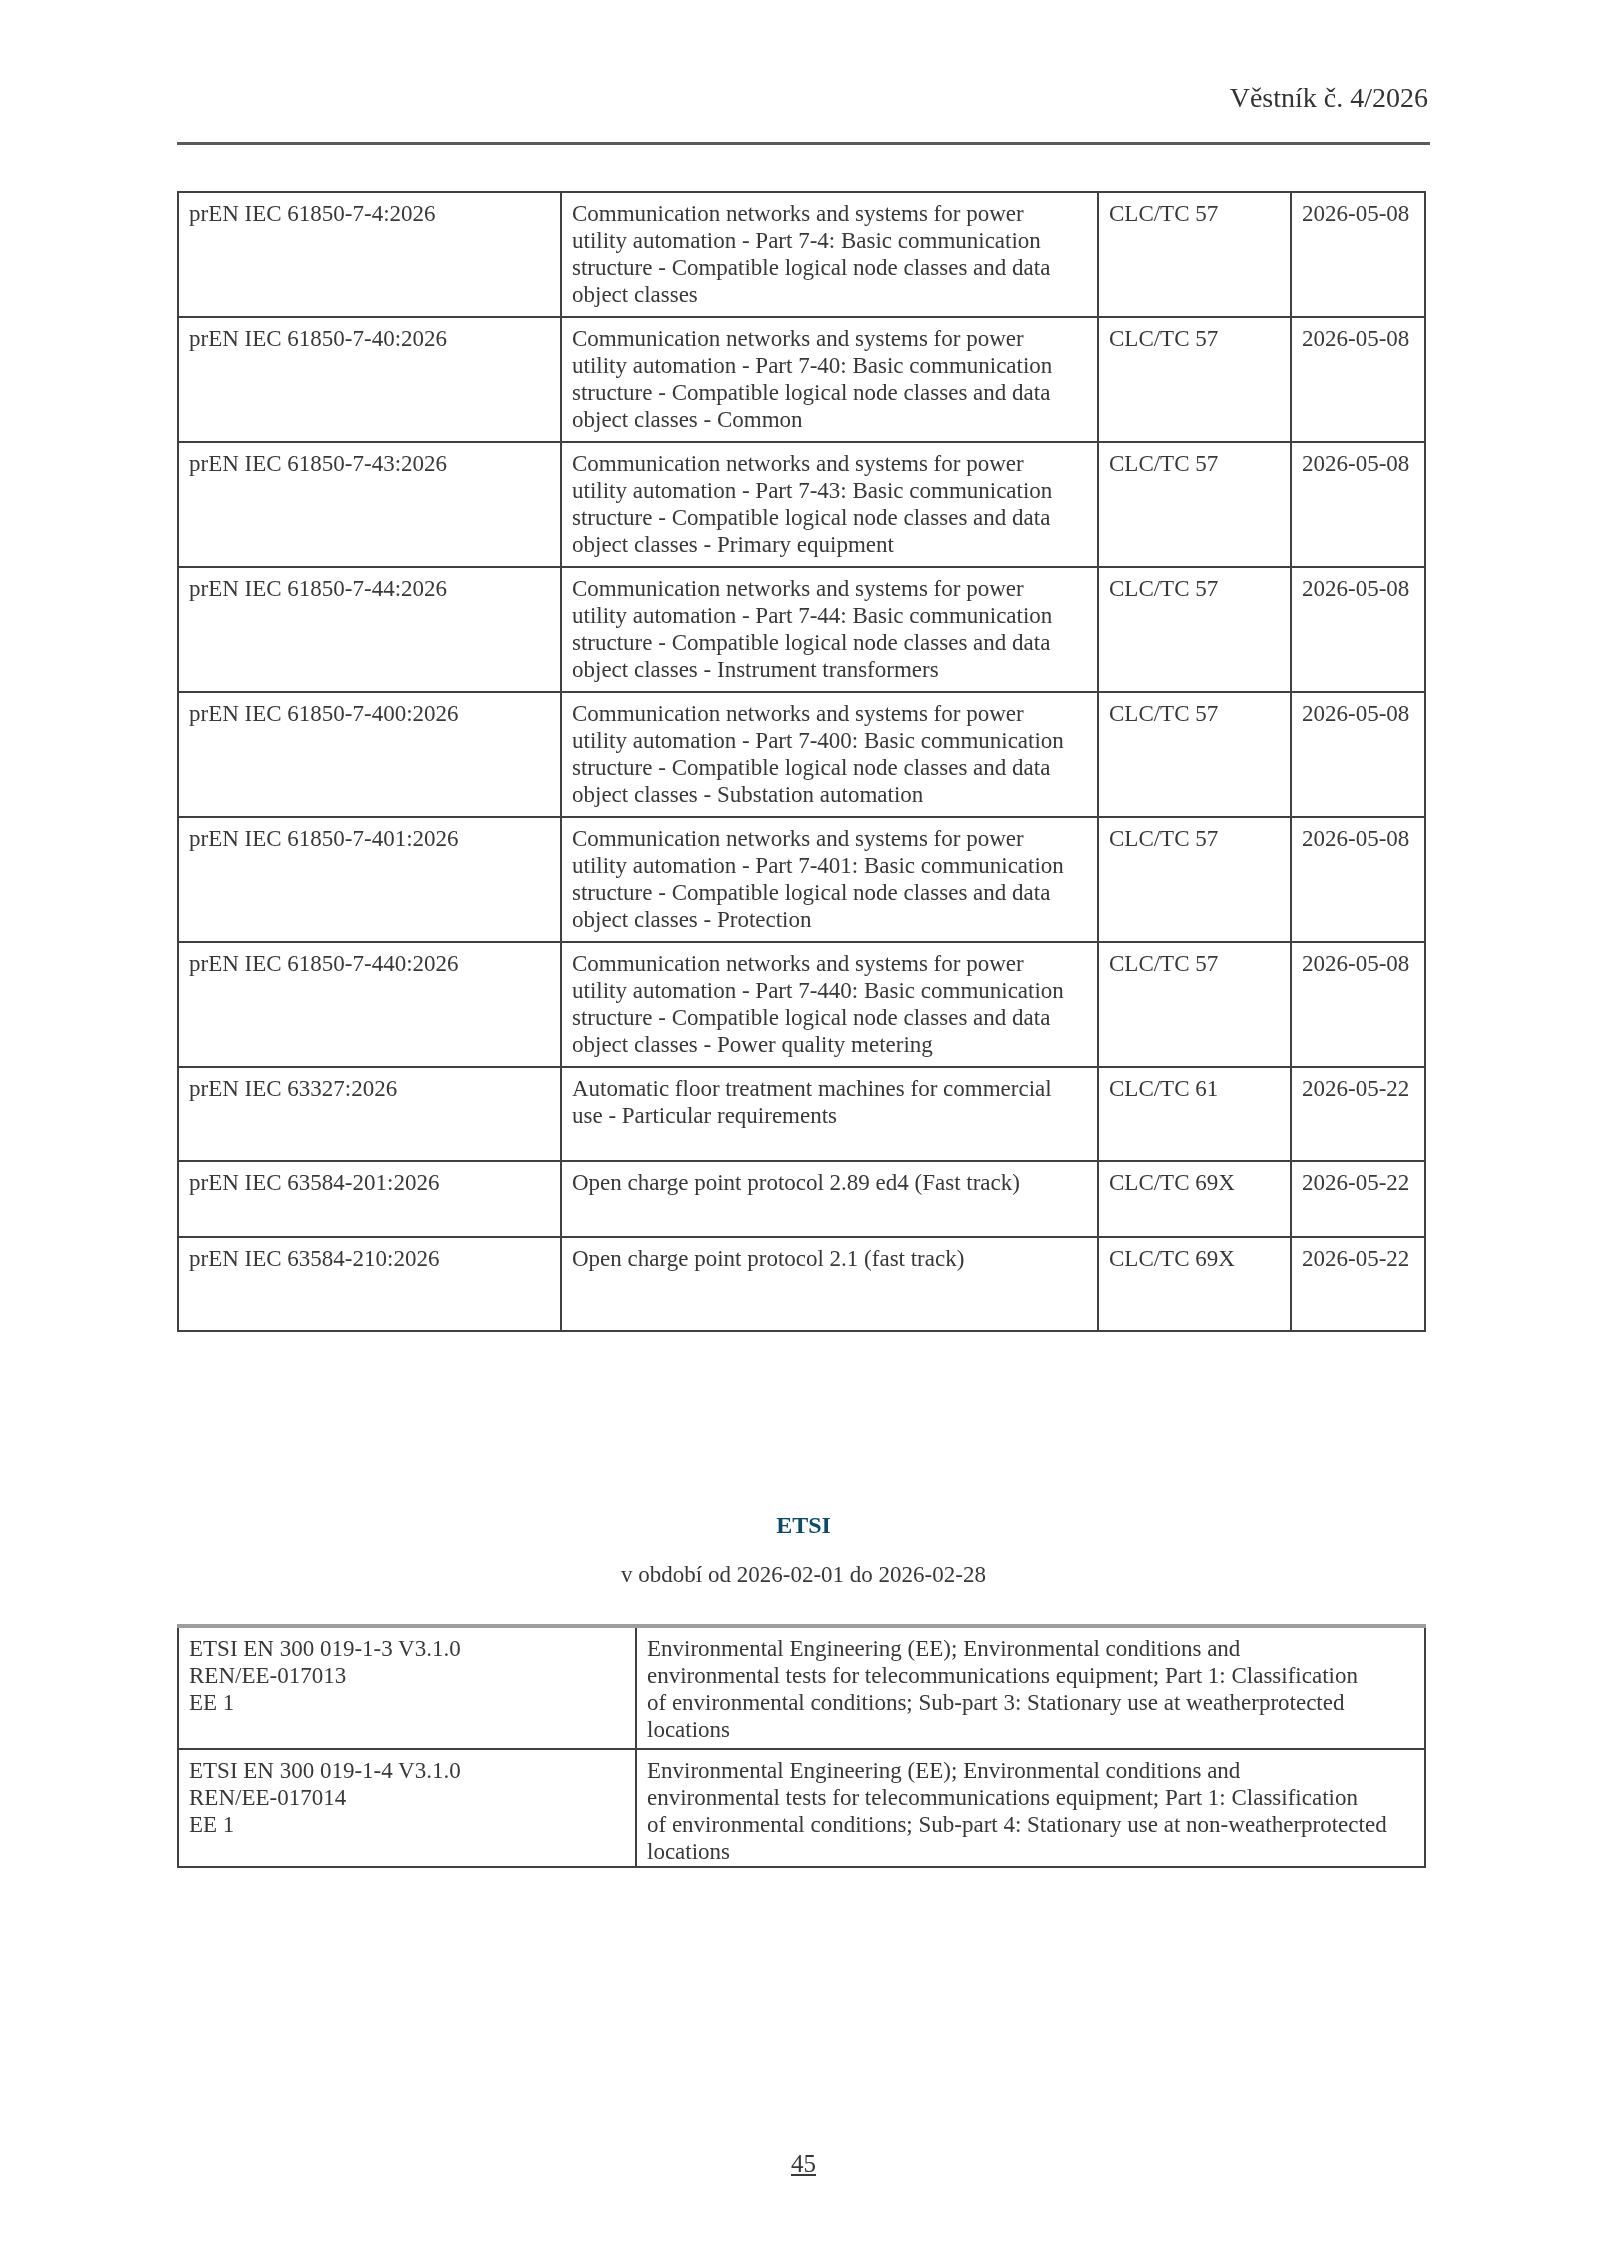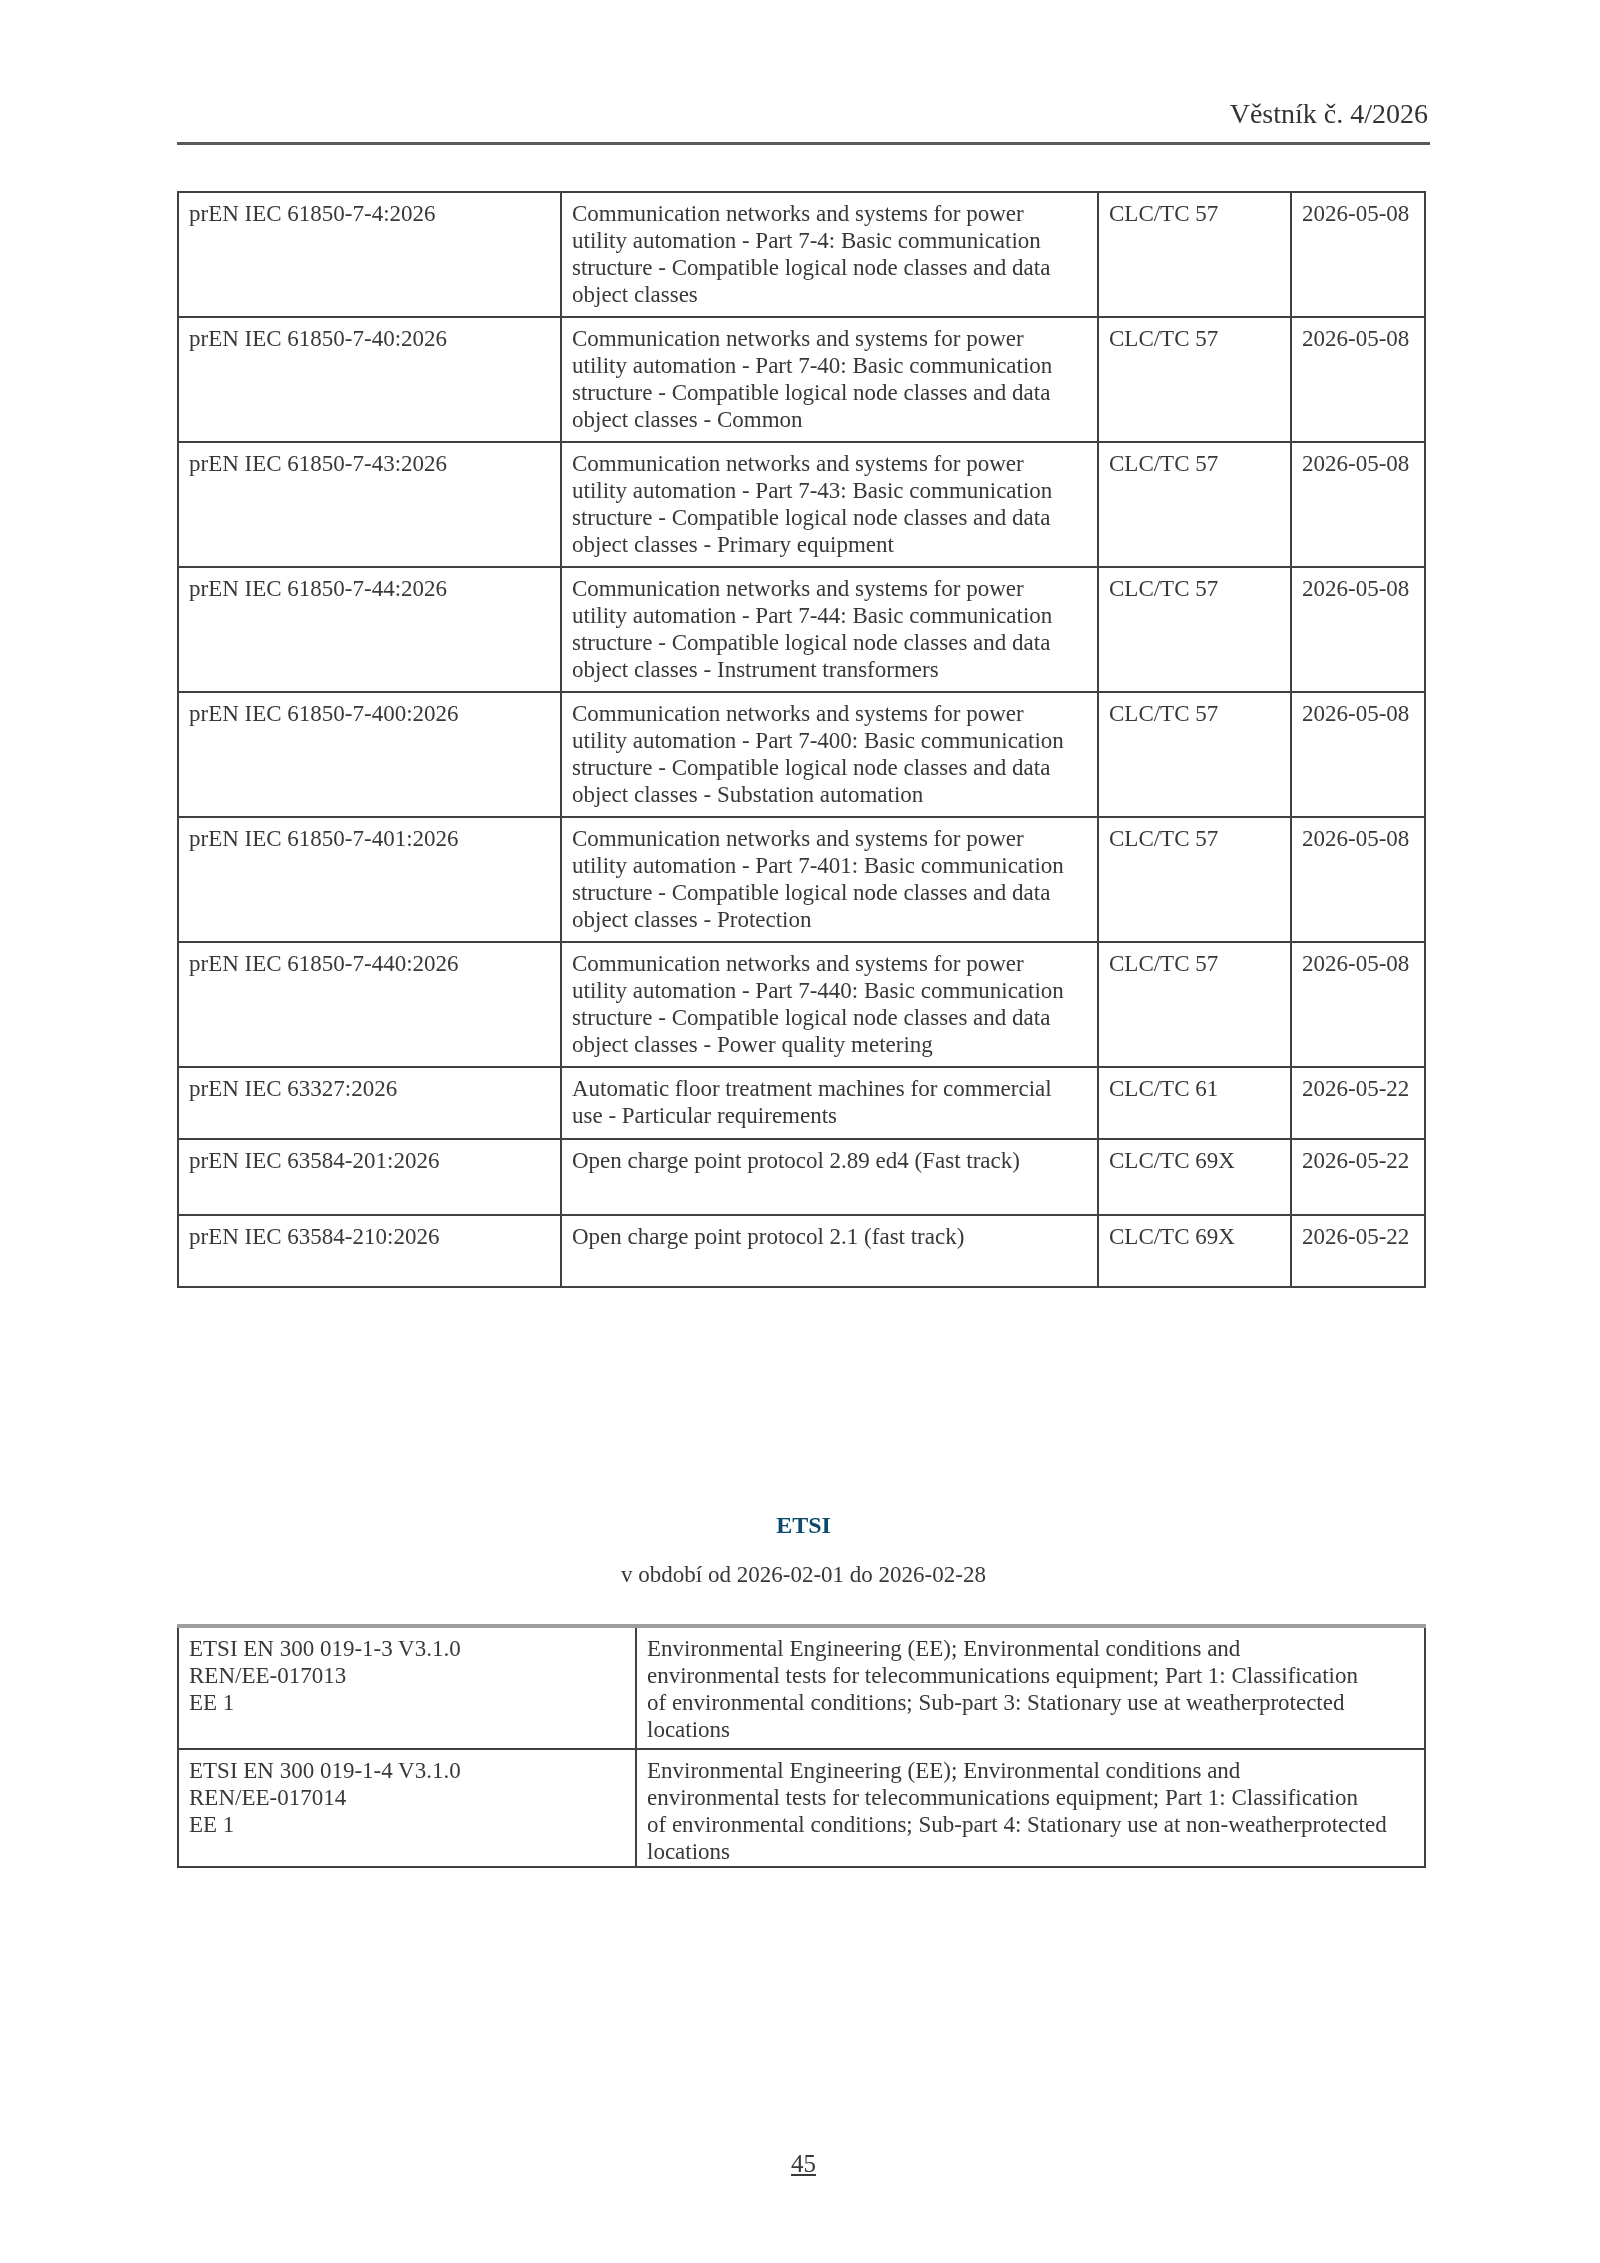--- a/index.html
+++ b/index.html
@@ -9,21 +9,21 @@
   }
   body {
     position: relative;
     width: 1600px;
     height: 2263px;
     font-family: "Liberation Serif", "DejaVu Serif", serif;
     color: #383838;
   }
   .header-title {
     position: absolute;
-    top: 98px;
+    top: 82px;
     right: 172px;
     font-size: 28px;
     color: #333333;
     white-space: nowrap;
   }
   .header-rule {
     position: absolute;
     left: 177px;
     top: 142px;
     width: 1253px;
@@ -47,21 +47,21 @@
   .pre {
     white-space: pre-line;
   }
   #standards-table {
     left: 177px;
     top: 191px;
     width: 1247px;
   }
   #standards-table tr.h125 { height: 125px; }
   #standards-table tr.h93  { height: 93px; }
-  #standards-table tr.h74  { height: 72px; }
+  #standards-table tr.h74  { height: 94px; }
   #standards-table tr.h76  { height: 76px; }
   #etsi-table {
     left: 177px;
     top: 1624px;
     width: 1247px;
   }
   #etsi-table { border-top: 4px solid #9e9e9e; }
   #etsi-table tr.r1 { height: 122px; }
   #etsi-table tr.r2 { height: 97px; }
   #etsi-table tr.r3 { height: 123px; }

